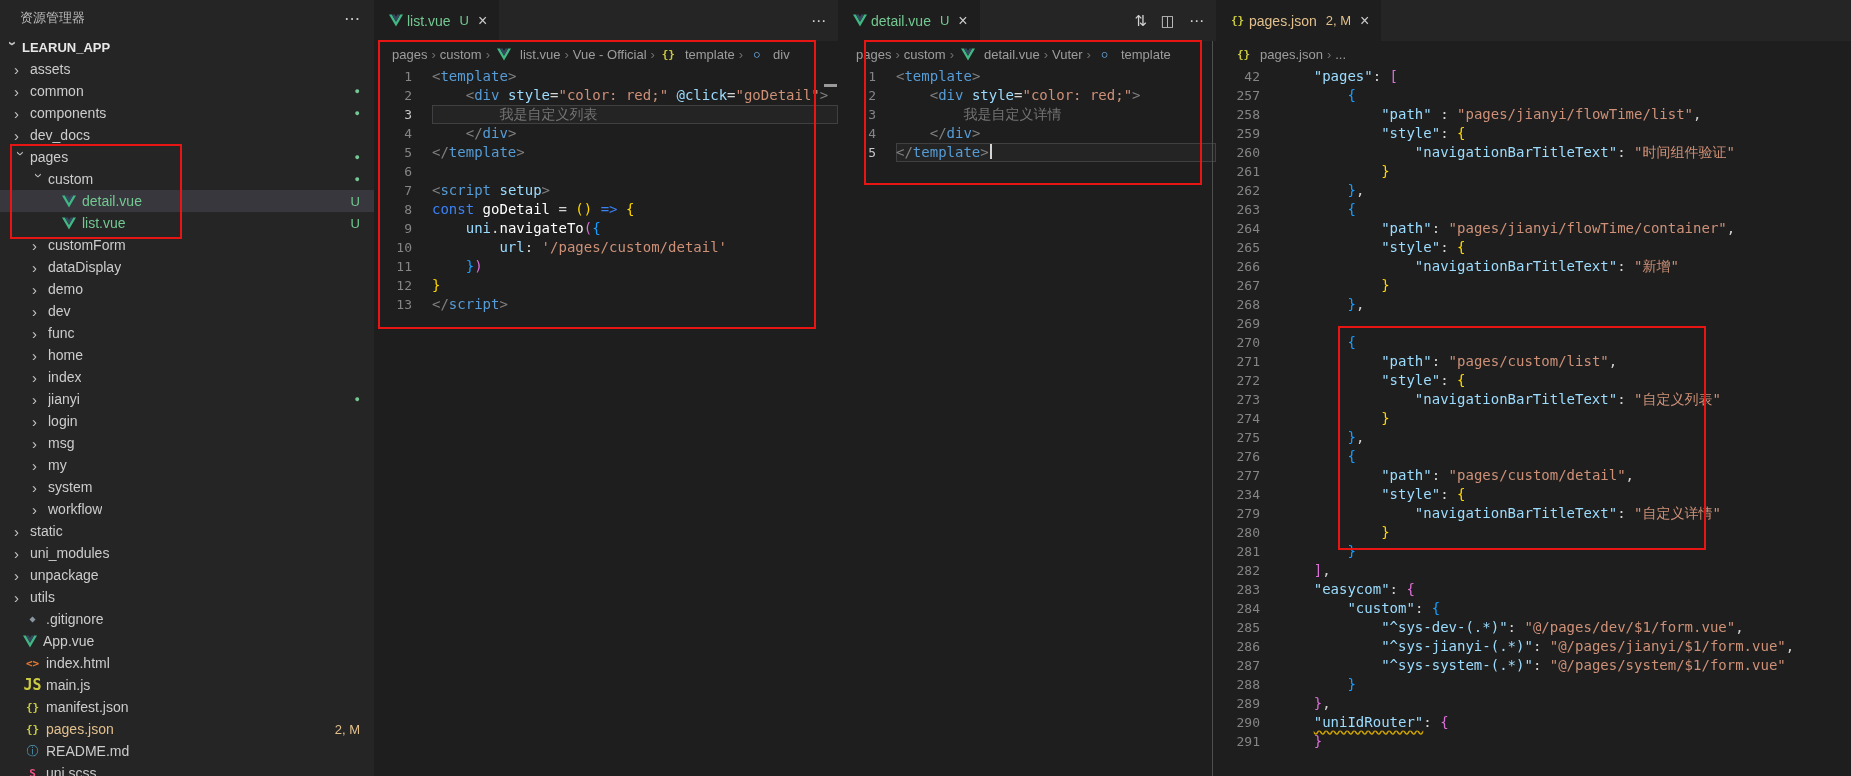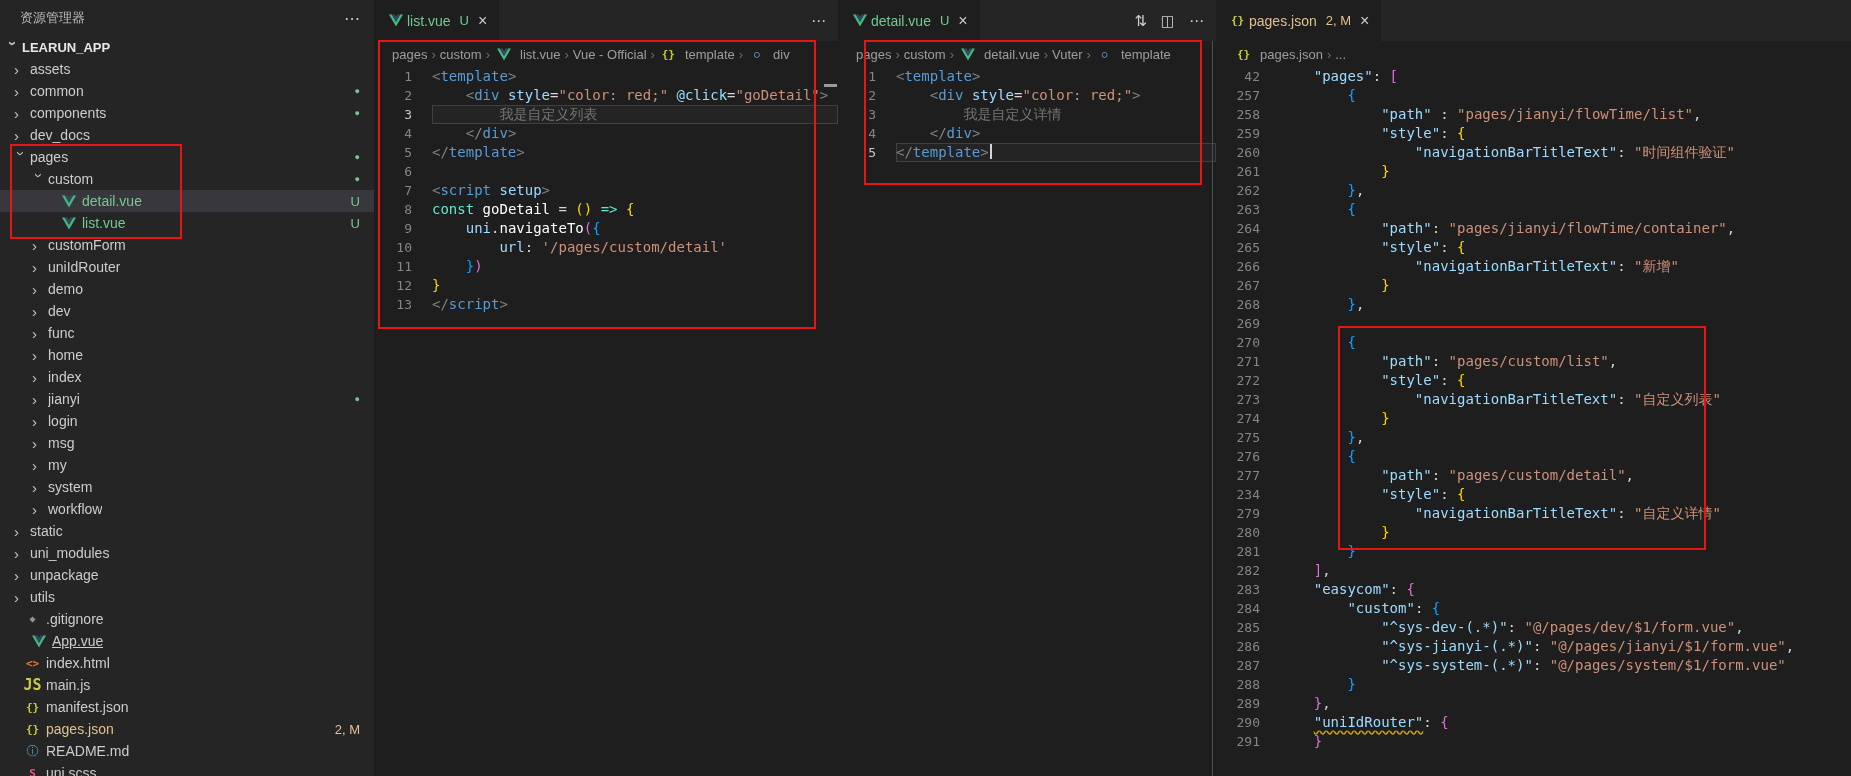--- a/index.html
+++ b/index.html
@@ -61,21 +61,21 @@
   .code-line.current .ln{color:#c6c6c6}
   .cursor{display:inline-block;width:2px;height:15px;background:#d4d4d4;vertical-align:-2px;margin-left:1px}
 
   
   .tk-def{color:#d4d4d4}
   .tk-punct{color:#808080}
   .tk-tag{color:#569cd6}
   .tk-attr{color:#9cdcfe}
   .tk-key{color:#9cdcfe}
   .tk-str{color:#ce9178}
-  .tk-kw{color:#5eead4}
+  .tk-kw{color:#3b82f6}
   .tk-fn{color:#ffffff}
   .tk-txt{color:#737373}
   .tk-b1{color:#ffd700}
   .tk-b2{color:#da70d6}
   .tk-b3{color:#179fff}
   .tk-wavy{text-decoration-line:underline;text-decoration-style:wavy;text-decoration-color:#d0a500;text-decoration-skip-ink:none;text-underline-offset:3px}
 
   
   .annotation{position:absolute;border:2px solid #e81515;z-index:50;pointer-events:none}
   .ruler-mark{position:absolute;left:824px;top:84px;width:13px;height:3px;background:#9a9a9a;z-index:10}
@@ -154,21 +154,21 @@
           <span class="exp-spacer"></span>
           <span class="git-badge c-green">U</span>
         </div>
         <div class="exp-row" style="padding-left: 32px;">
           <span class="chev right">›</span>
           <span class="exp-label">customForm</span>
           <span class="exp-spacer"></span>
         </div>
         <div class="exp-row" style="padding-left: 32px;">
           <span class="chev right">›</span>
-          <span class="exp-label">uniIdRouter</span>
+          <span class="exp-label">dataDisplay</span>
           <span class="exp-spacer"></span>
         </div>
         <div class="exp-row" style="padding-left: 32px;">
           <span class="chev right">›</span>
           <span class="exp-label">demo</span>
           <span class="exp-spacer"></span>
         </div>
         <div class="exp-row" style="padding-left: 32px;">
           <span class="chev right">›</span>
           <span class="exp-label">dev</span>
@@ -241,21 +241,21 @@
           <span class="exp-spacer"></span>
         </div>
         <div class="exp-row" style="padding-left: 14px;">
           <span class="chev-sp"></span>
           <span class="fic">
             <span class="fi fi-git">◆</span>
           </span>
           <span class="exp-label">.gitignore</span>
           <span class="exp-spacer"></span>
         </div>
-        <div class="exp-row" style="padding-left: 20px; text-decoration: underline;">
+        <div class="exp-row" style="padding-left: 11px;">
           <span class="chev-sp"></span>
           <span class="fic">
             <svg width="14" height="13" viewBox="0 0 256 221">
               <path fill="#41b883" d="M0 0l128 220L256 0h-51L128 133 51 0z"></path>
               <path fill="#35495e" d="M51 0l77 133L205 0h-51l-26 45-25-45z"></path>
             </svg>
           </span>
           <span class="exp-label">App.vue</span>
           <span class="exp-spacer"></span>
         </div>

